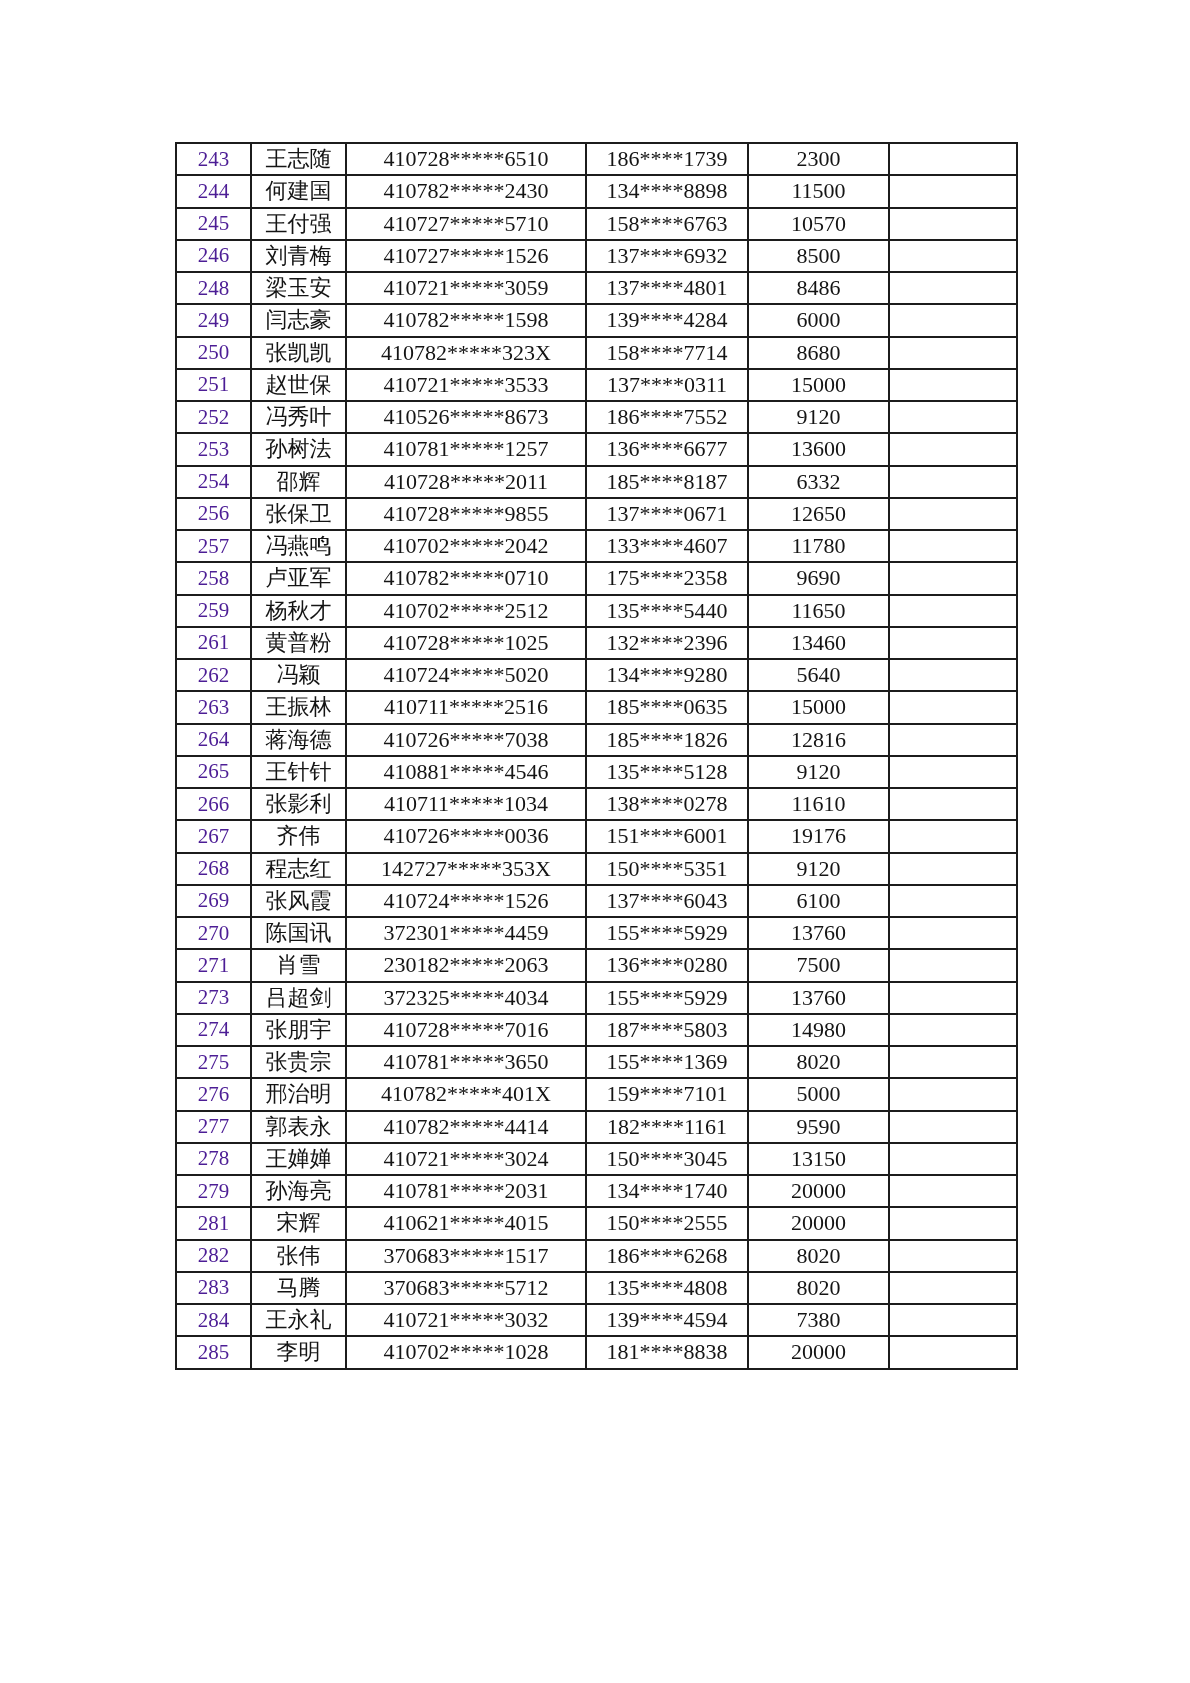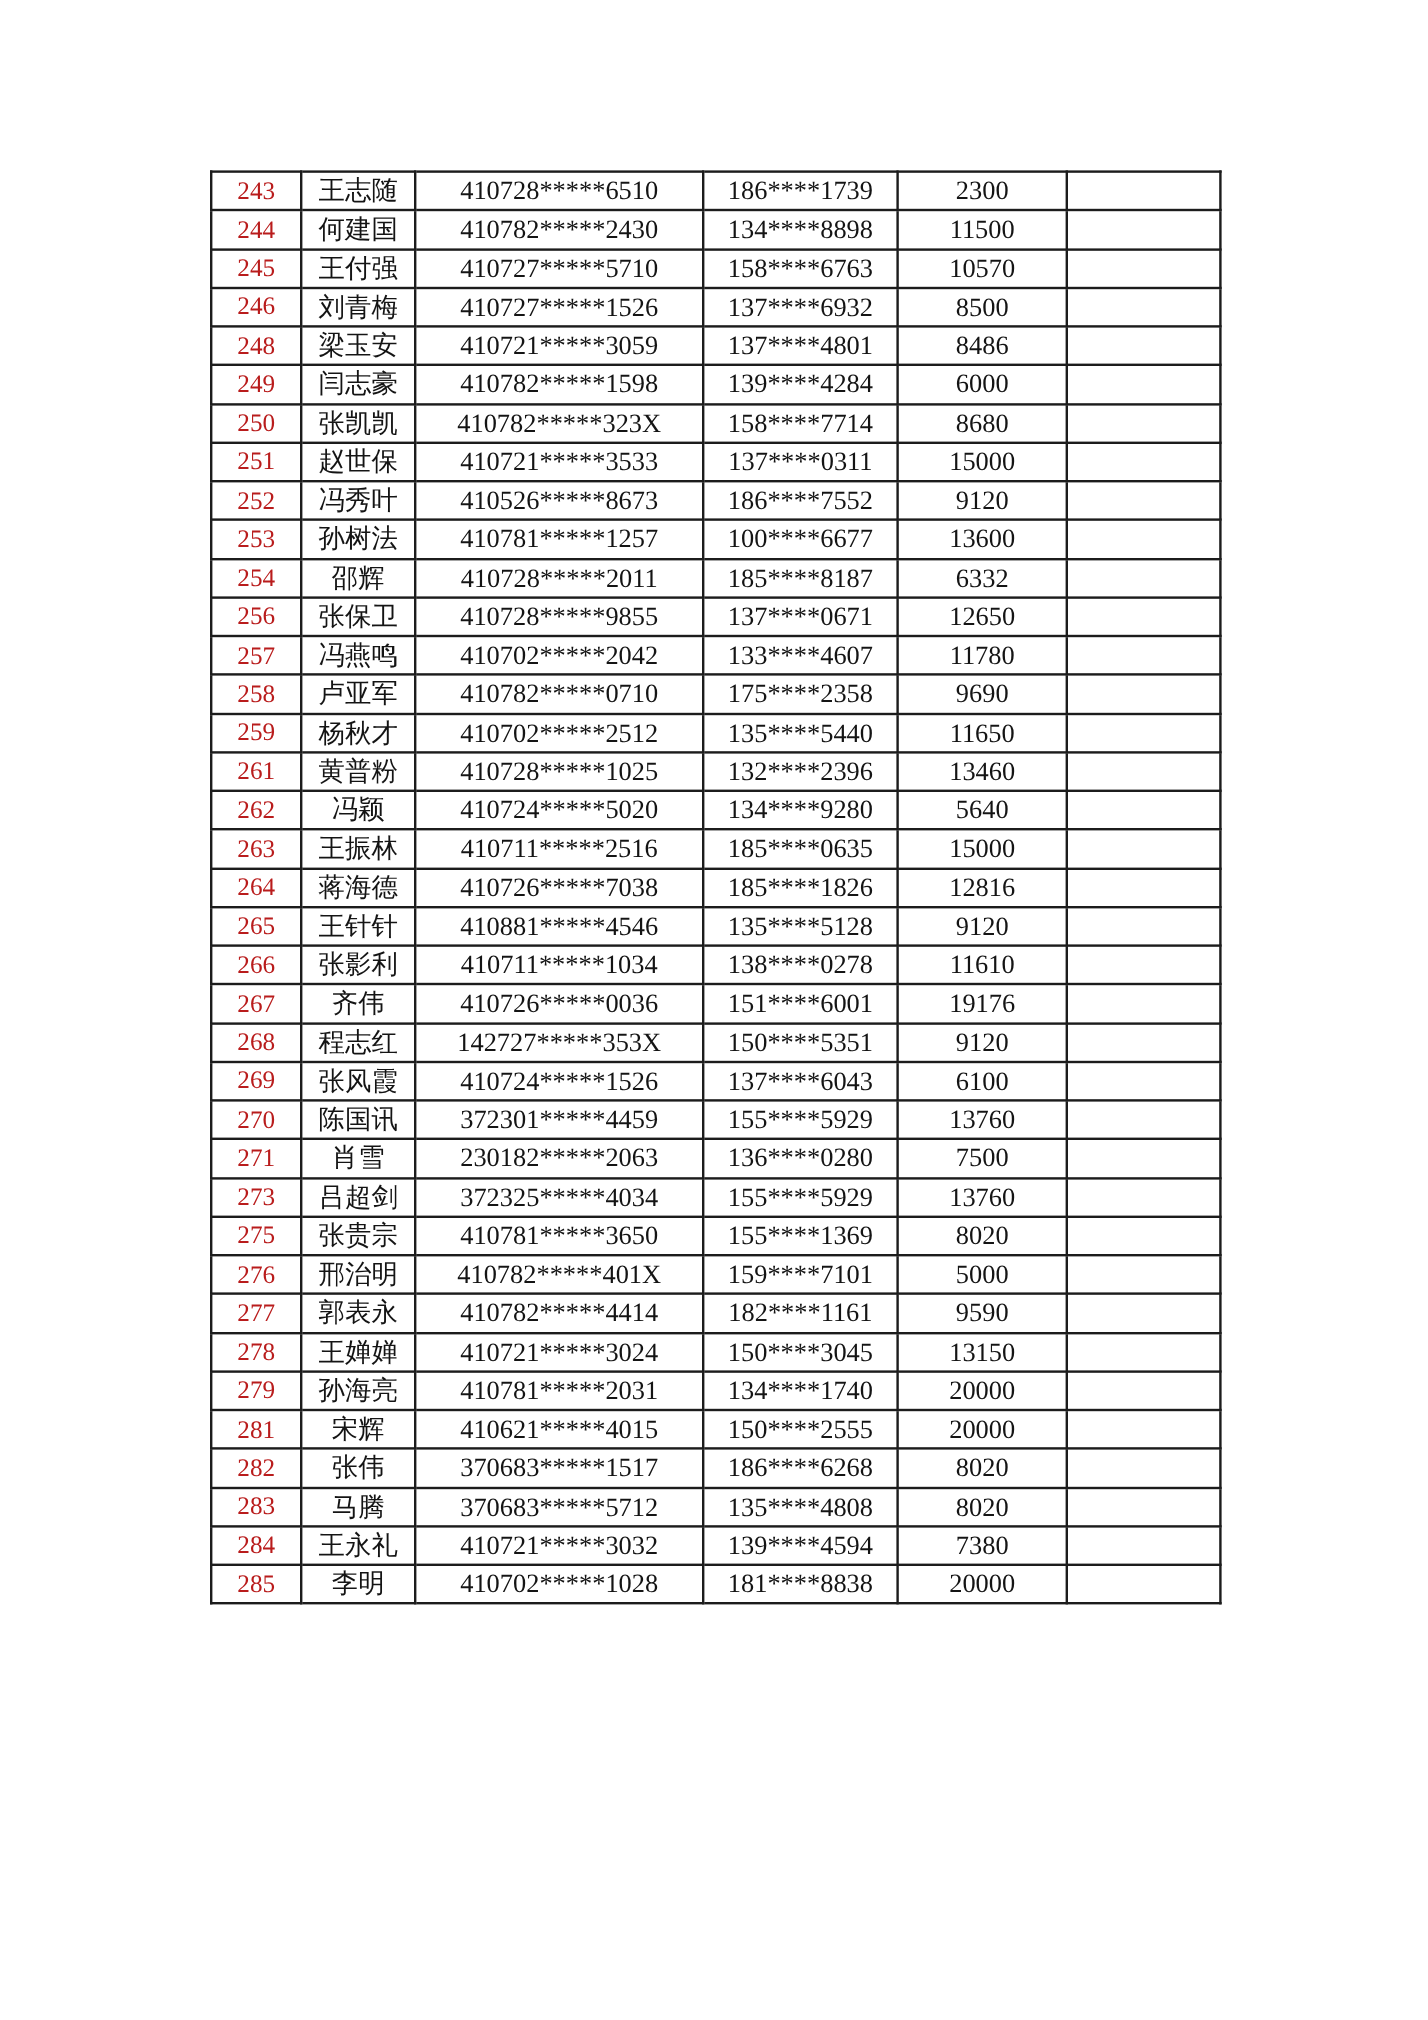--- a/index.html
+++ b/index.html
@@ -32,21 +32,21 @@
     padding: 0;
     text-align: center;
     vertical-align: middle;
     font-size: 22px;
     line-height: 1;
     color: #141414;
     white-space: nowrap;
     overflow: hidden;
   }
   table.roster td.num {
-    color: #b91c1c;
+    color: #4c1d95;
     font-size: 21px;
   }
   table.roster td.idnum,
   table.roster td.phone,
   table.roster td.amount {
     letter-spacing: 0px;
   }
 </style>
 </head>
 <body>
@@ -131,21 +131,21 @@
           <td class="name">冯秀叶</td>
           <td class="idnum">410526*****8673</td>
           <td class="phone">186****7552</td>
           <td class="amount">9120</td>
           <td class="notes"></td>
         </tr>
         <tr>
           <td class="num">253</td>
           <td class="name">孙树法</td>
           <td class="idnum">410781*****1257</td>
-          <td class="phone">100****6677</td>
+          <td class="phone">136****6677</td>
           <td class="amount">13600</td>
           <td class="notes"></td>
         </tr>
         <tr>
           <td class="num">254</td>
           <td class="name">邵辉</td>
           <td class="idnum">410728*****2011</td>
           <td class="phone">185****8187</td>
           <td class="amount">6332</td>
           <td class="notes"></td>
@@ -272,20 +272,28 @@
         </tr>
         <tr>
           <td class="num">273</td>
           <td class="name">吕超剑</td>
           <td class="idnum">372325*****4034</td>
           <td class="phone">155****5929</td>
           <td class="amount">13760</td>
           <td class="notes"></td>
         </tr>
         <tr>
+          <td class="num">274</td>
+          <td class="name">张朋宇</td>
+          <td class="idnum">410728*****7016</td>
+          <td class="phone">187****5803</td>
+          <td class="amount">14980</td>
+          <td class="notes"></td>
+        </tr>
+        <tr>
           <td class="num">275</td>
           <td class="name">张贵宗</td>
           <td class="idnum">410781*****3650</td>
           <td class="phone">155****1369</td>
           <td class="amount">8020</td>
           <td class="notes"></td>
         </tr>
         <tr>
           <td class="num">276</td>
           <td class="name">邢治明</td>

